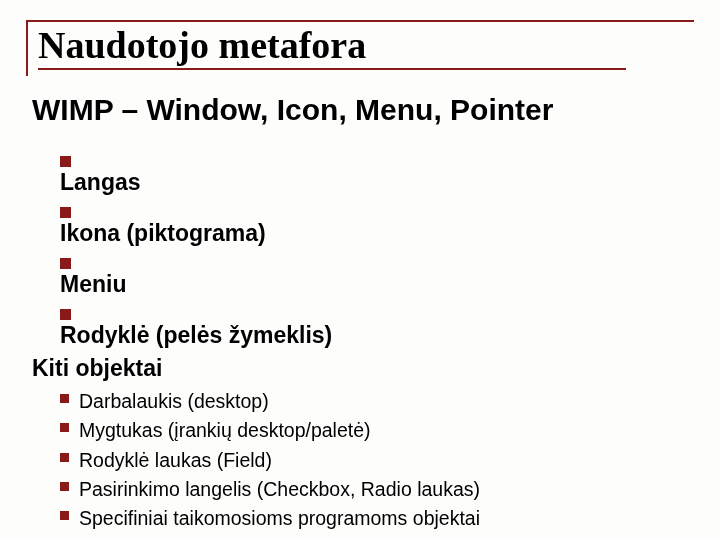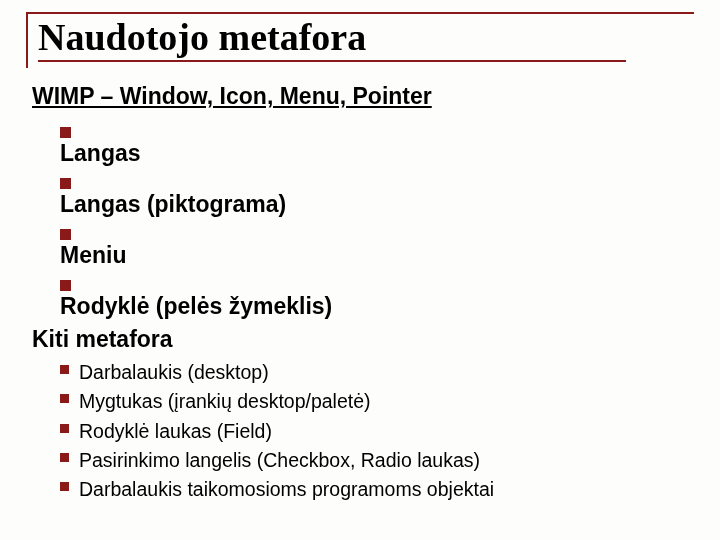--- a/index.html
+++ b/index.html
@@ -9,21 +9,21 @@
     height: 540px;
     background: #fdfdfc;
     font-family: Arial, "Helvetica Neue", Helvetica, sans-serif;
     color: #000;
     overflow: hidden;
   }
   .slide {
     box-sizing: border-box;
     width: 720px;
     height: 540px;
-    padding: 12px 26px 20px 26px;
+    padding: 20px 26px 20px 26px;
     position: relative;
   }
   .title-wrap {
     border-top: 2px solid #8a1a1a;
     border-left: 2px solid #8a1a1a;
     padding: 4px 0 6px 10px;
     margin-bottom: 14px;
   }
   .title {
     font-family: "Times New Roman", Times, serif;
@@ -54,24 +54,23 @@
   }
   .bullet.sm {
     width: 9px;
     height: 9px;
     flex: 0 0 9px;
     margin-top: 6px;
     margin-right: 10px;
   }
   .txt-lead {
     font-weight: bold;
-    font-size: 23px;
+    font-size: 30px;
     line-height: 1.3;
-    margin-bottom: 8px;
-    text-decoration: underline;
+    margin-bottom: 20px;
   }
   .lvl1 {
     font-weight: bold;
     font-size: 23px;
     line-height: 1.35;
   }
   .indent1 { padding-left: 28px; flex-direction: column; }
   .sub {
     font-weight: bold;
     font-size: 19px;
@@ -109,48 +108,48 @@
     <div class="txt-lead">WIMP – Window, Icon, Menu, Pointer</div>
 
     <div class="line indent1 group">
       <span class="bullet"></span>
       <span class="lvl1">Langas</span>
     </div>
 
 
     <div class="line indent1 group">
       <span class="bullet"></span>
-      <span class="lvl1">Langas (piktograma)</span>
+      <span class="lvl1">Ikona (piktograma)</span>
     </div>
     <div class="line indent1 group">
       <span class="bullet"></span>
       <span class="lvl1">Meniu</span>
     </div>
     <div class="line indent1 group">
       <span class="bullet"></span>
       <span class="lvl1">Rodyklė (pelės žymeklis)</span>
     </div>
 
-    <div class="heading2">Kiti metafora</div>
+    <div class="heading2">Kiti objektai</div>
 
     <div class="line indent2 group">
       <span class="bullet sm"></span>
       <span class="lvl2">Darbalaukis (desktop)</span>
     </div>
     <div class="line indent2 group">
       <span class="bullet sm"></span>
       <span class="lvl2">Mygtukas (įrankių desktop/paletė)</span>
     </div>
     <div class="line indent2 group">
       <span class="bullet sm"></span>
       <span class="lvl2">Rodyklė laukas (Field)</span>
     </div>
     <div class="line indent2 group">
       <span class="bullet sm"></span>
       <span class="lvl2">Pasirinkimo langelis (Checkbox, Radio laukas)</span>
     </div>
     <div class="line indent2 group">
       <span class="bullet sm"></span>
-      <span class="lvl2">Darbalaukis taikomosioms programoms objektai</span>
+      <span class="lvl2">Specifiniai taikomosioms programoms objektai</span>
     </div>
 
   </div>
 </div>
 
 </body></html>

